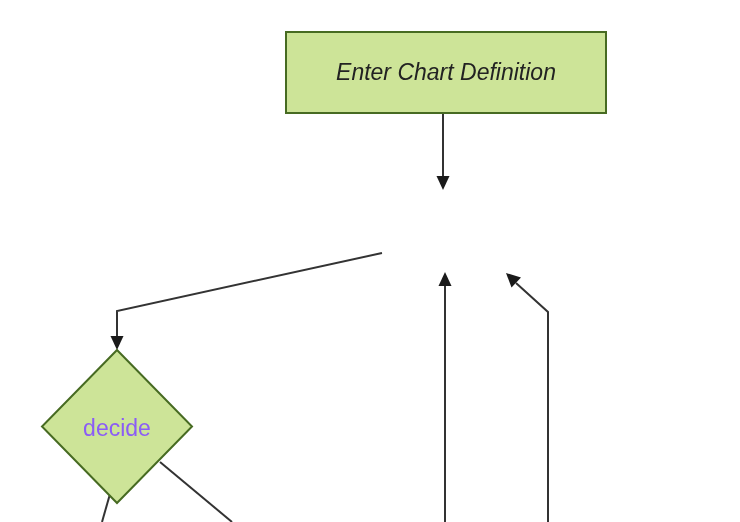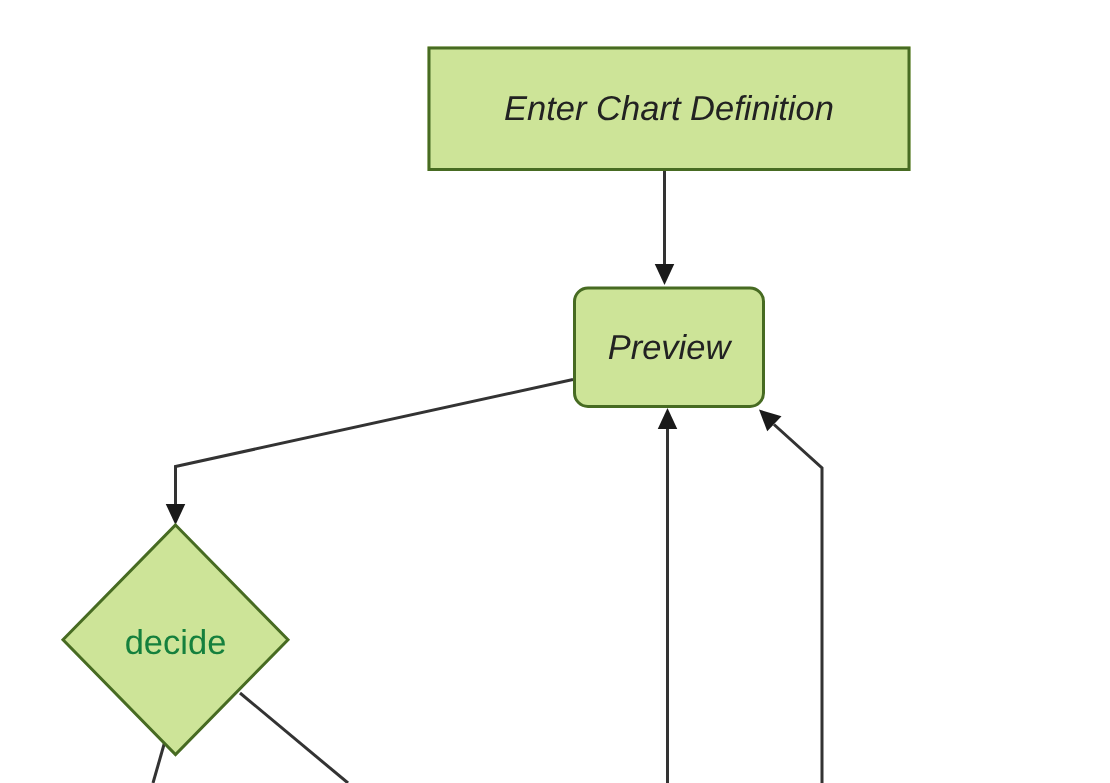--- a/index.html
+++ b/index.html
@@ -51,21 +51,21 @@
   }
   .diamond-label {
     position: absolute;
     left: 47px;
     top: 408px;
     width: 140px;
     height: 40px;
     display: flex;
     align-items: center;
     justify-content: center;
-    color: #15803d;
+    color: #8b5cf6;
     font-size: 23px;
     white-space: nowrap;
   }
 </style>
 </head>
 <body>
 
 <div class="canvas">
 
   <svg class="edges-layer" width="740" height="522" viewBox="0 0 740 522" xmlns="http://www.w3.org/2000/svg">
@@ -94,21 +94,18 @@
       <polygon points="506,273 521,277.5 511.5,287.5" fill="#1a1a1a"></polygon>
     </g>
 
     <polygon points="117,350 192,426.5 117,503 42,426.5" fill="#cde498" stroke="#476b22" stroke-width="2"></polygon>
   </svg>
 
   <div class="node node-rect">
     <span>Enter Chart Definition</span>
   </div>
 
-  <div class="node node-rounded">
-    <span>Preview</span>
-  </div>
 
   <div class="diamond-label">
     <span>decide</span>
   </div>
 
 </div>
 
 </body></html>

